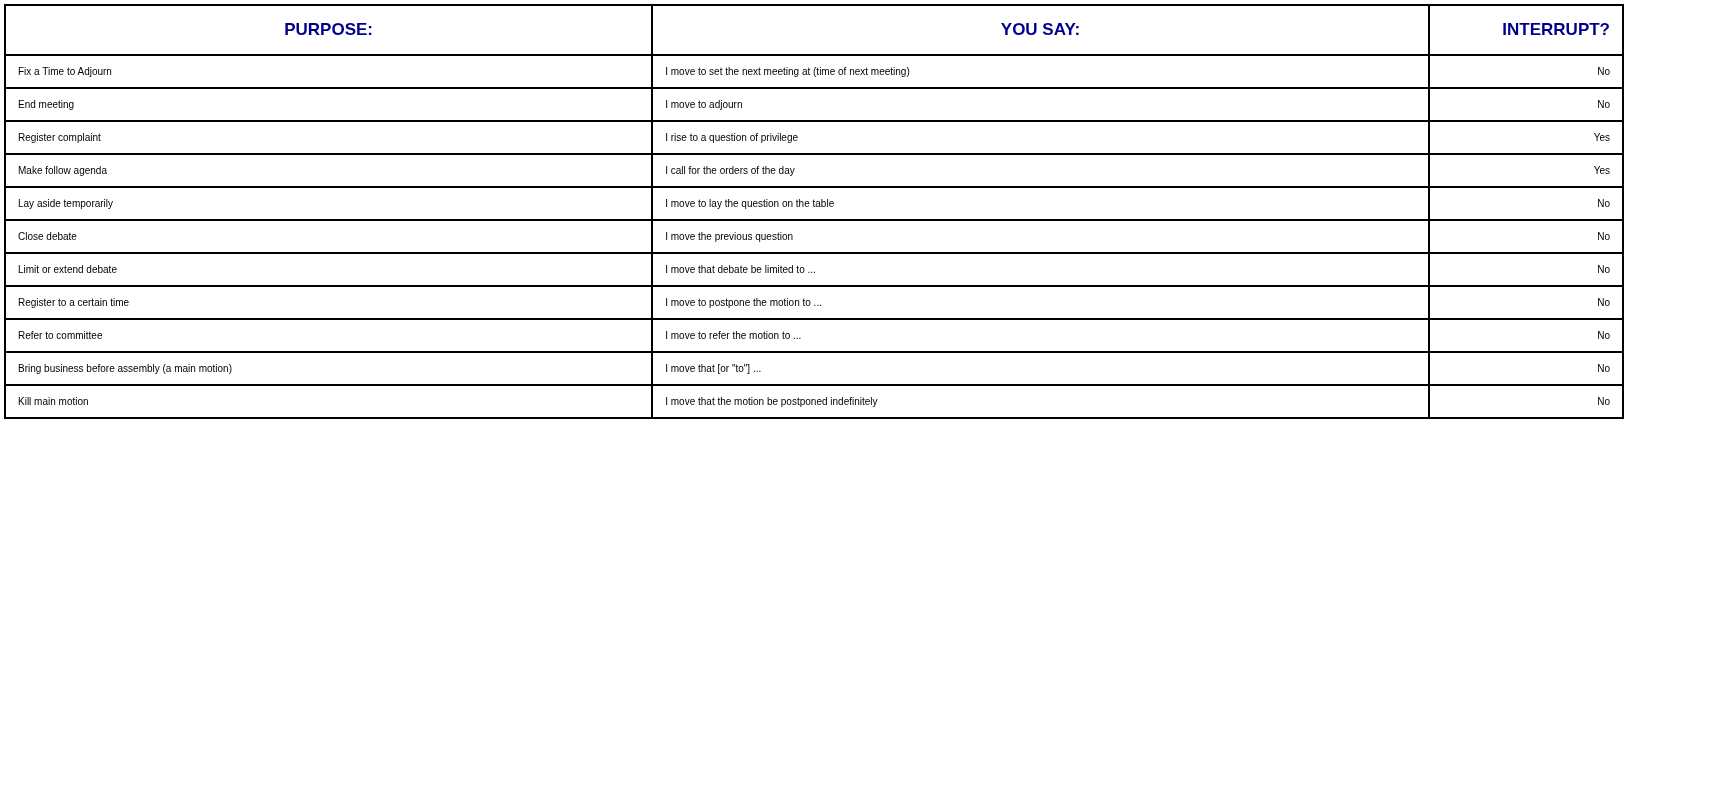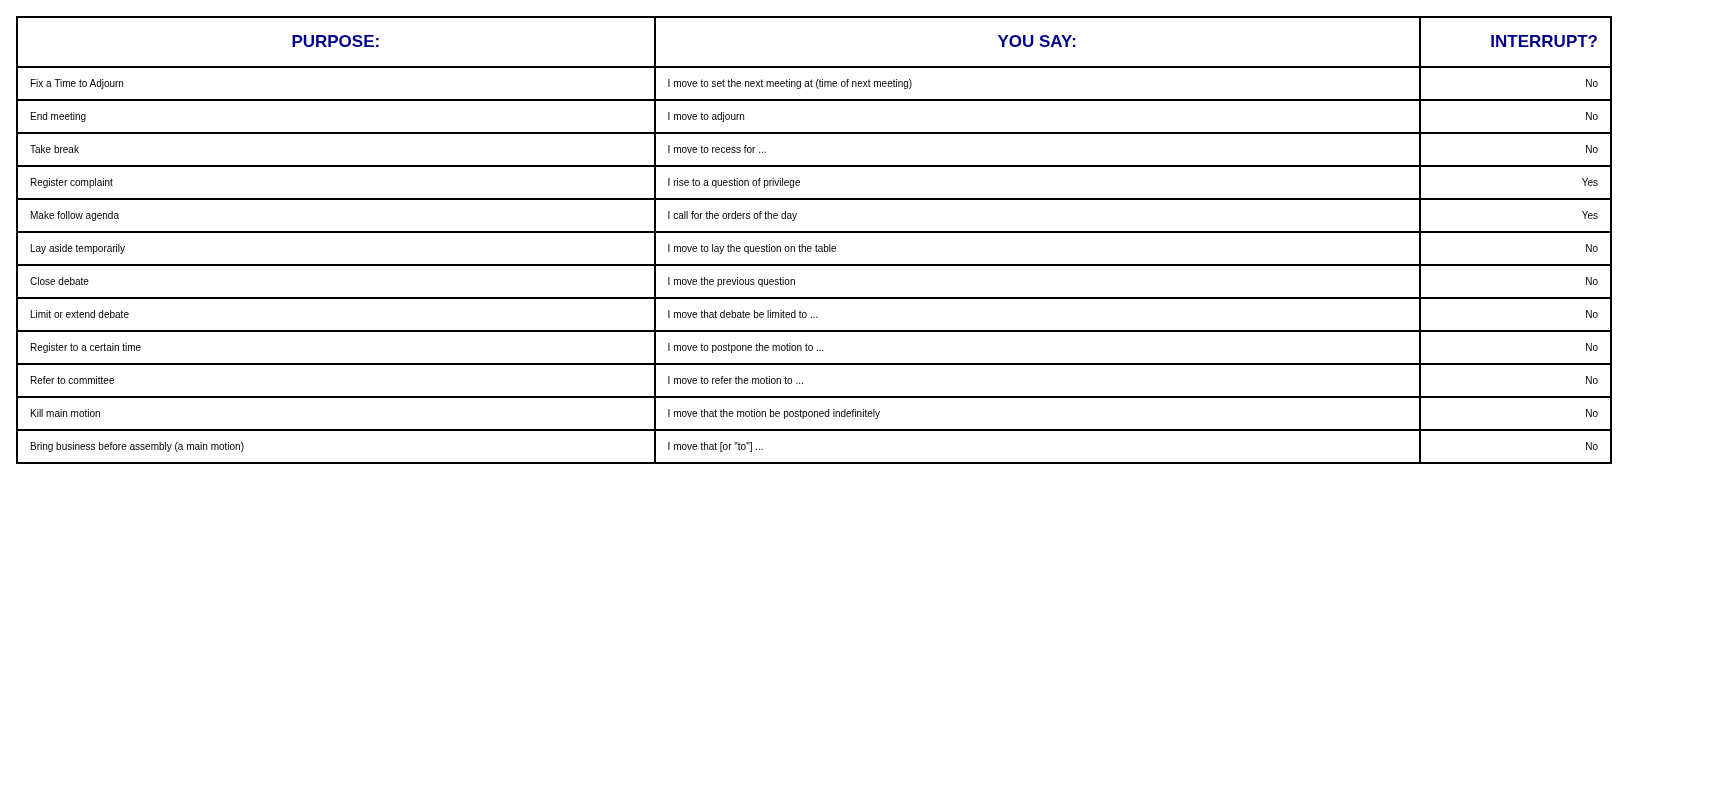--- a/index.html
+++ b/index.html
@@ -11,21 +11,21 @@
     body {
       background: #ffffff;
       font-family: Arial, sans-serif;
       font-size: 15px;
       color: #000000;
     }
 
     .table-container {
       width: 1628px;
       min-height: 800px;
-      padding: 16px;
+      padding: 4px;
     }
 
     table {
       width: 100%;
       border-collapse: collapse;
       border: 2px solid #000000;
     }
 
     th, td {
       border: 2px solid #000000;
@@ -86,25 +86,20 @@
           <td class="col-purpose">Fix a Time to Adjourn</td>
           <td class="col-you-say">I move to set the next meeting at (time of next meeting)</td>
           <td class="col-interrupt">No</td>
         </tr>
         <tr>
           <td class="col-purpose">End meeting</td>
           <td class="col-you-say">I move to adjourn</td>
           <td class="col-interrupt">No</td>
         </tr>
         <tr>
-          <td class="col-purpose">Take break</td>
-          <td class="col-you-say">I move to recess for ...</td>
-          <td class="col-interrupt">No</td>
-        </tr>
-        <tr>
           <td class="col-purpose">Register complaint</td>
           <td class="col-you-say">I rise to a question of privilege</td>
           <td class="col-interrupt">Yes</td>
         </tr>
         <tr>
           <td class="col-purpose">Make follow agenda</td>
           <td class="col-you-say">I call for the orders of the day</td>
           <td class="col-interrupt">Yes</td>
         </tr>
         <tr>
@@ -126,24 +121,24 @@
           <td class="col-purpose">Register to a certain time</td>
           <td class="col-you-say">I move to postpone the motion to ...</td>
           <td class="col-interrupt">No</td>
         </tr>
         <tr>
           <td class="col-purpose">Refer to committee</td>
           <td class="col-you-say">I move to refer the motion to ...</td>
           <td class="col-interrupt">No</td>
         </tr>
         <tr>
-          <td class="col-purpose">Kill main motion</td>
-          <td class="col-you-say">I move that the motion be postponed indefinitely</td>
+          <td class="col-purpose">Bring business before assembly (a main motion)</td>
+          <td class="col-you-say">I move that [or "to"] ...</td>
           <td class="col-interrupt">No</td>
         </tr>
         <tr>
-          <td class="col-purpose">Bring business before assembly (a main motion)</td>
-          <td class="col-you-say">I move that [or "to"] ...</td>
+          <td class="col-purpose">Kill main motion</td>
+          <td class="col-you-say">I move that the motion be postponed indefinitely</td>
           <td class="col-interrupt">No</td>
         </tr>
       </tbody>
   </table>
 </div>
 
 </body></html>

